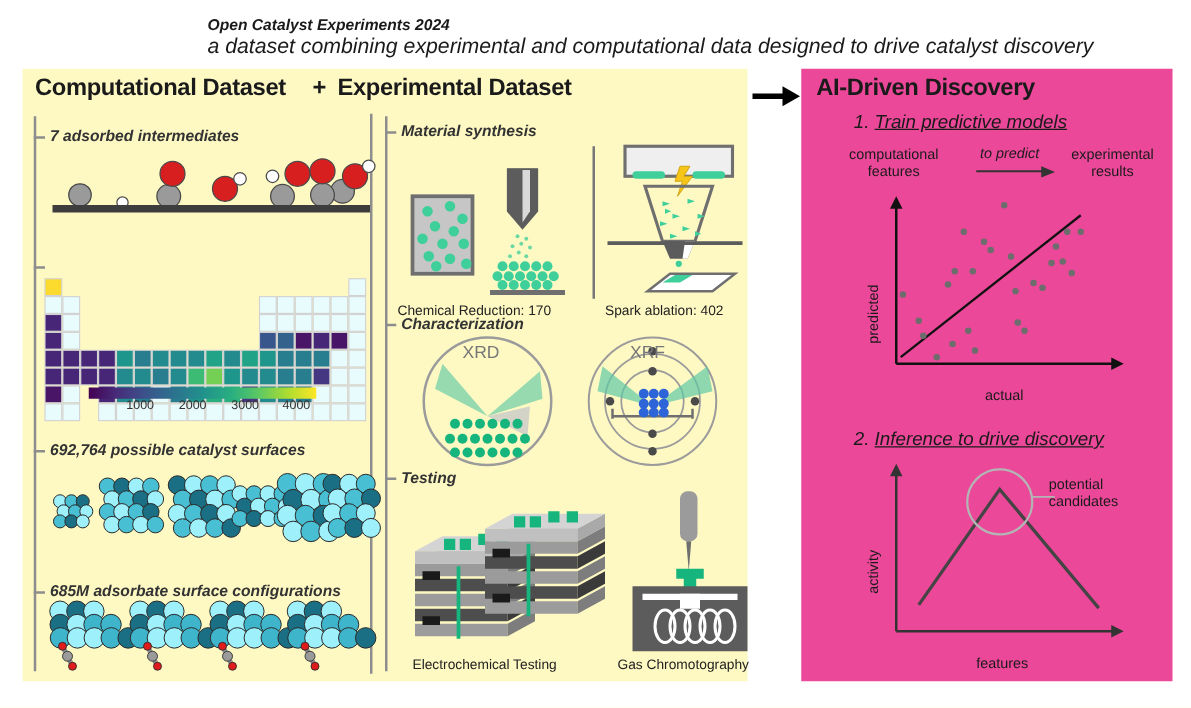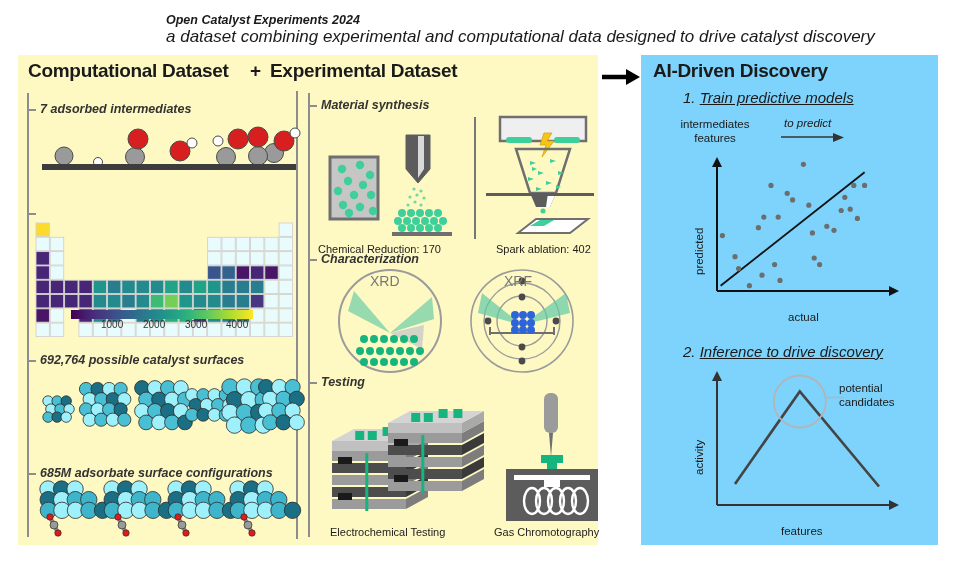--- a/index.html
+++ b/index.html
@@ -9,21 +9,21 @@
   
   #header { position:absolute; left:18px; top:8px; width:920px; height:46px; }
   #logo { position:absolute; left:0; top:2px; font-size:33px; font-weight:bold; letter-spacing:-0.5px; line-height:38px; }
   #sub-wrap { position:absolute; left:148px; top:4px; }
   #sub-line1 { font-size:12.5px; font-weight:bold; font-style:italic; line-height:16px; }
   #sub-line2 { font-size:17px; font-style:italic; line-height:17px; }
 
   
   .panel { position:absolute; top:55px; height:490px; }
   #panel-left  { left:18px;  width:580px; background:#fef9c3; }
-  #panel-right { left:641px; width:297px; background:#7dd3fc; }
+  #panel-right { left:641px; width:297px; background:#ec4899; }
 
   .panel-title { position:absolute; font-size:19px; font-weight:bold; letter-spacing:-0.3px; }
   #title-computational { left:10px;  top:5px; }
   #title-plus          { left:232px; top:5px; }
   #title-experimental  { left:252px; top:5px; }
   #title-ai            { left:12px;  top:5px; }
 
   #arrow-wrap { position:absolute; left:602px; top:65px; width:38px; height:24px; }
 
   .divider-v { position:absolute; background:#8d8d8d; width:1.6px; }
@@ -468,21 +468,21 @@
         <path d="M46 52 l5 2 l-5 2 z"></path>
       </g>
       <path d="M44 78 h26 l-6 14 h-14 z" fill="#5c5c5c"></path>
       <path d="M62 78 h8 l-6 14 h-4 z" fill="#ffffff"></path>
       <rect x="0" y="78" width="108" height="3" fill="#5c5c5c"></rect>
       <circle cx="57" cy="96" r="2.5" fill="#3ecf9a"></circle>
       <path d="M32 118 l18 -14 h52 l-18 14 z" fill="#ffffff" stroke="#6f6f6f" stroke-width="2"></path>
       <path d="M44 111 l10 -6 h14 l-10 6 z" fill="#3ecf9a"></path>
     </svg>
   </div>
-  <div class="cap" style="left:478px; top:188px;">Spark ablation: 402</div>
+  <div class="cap" style="left:466px; top:188px;">Spark ablation: 402</div>
 
   <div class="abs" style="left:318px; top:212px;">
     <svg width="108" height="108" viewBox="0 0 108 108">
       <circle cx="54" cy="54" r="51" fill="none" stroke="#9b9b9b" stroke-width="2"></circle>
       <path d="M54 66 L18 24 L12 44 Z" fill="#5fc9a5" opacity="0.65"></path>
       <path d="M54 66 L96 30 L98 52 Z" fill="#5fc9a5" opacity="0.65"></path>
       <path d="M54 66 L88 58 L86 82 Z" fill="#c9c9c9" opacity="0.8"></path>
       <g fill="#16b57e">
         <circle cx="28" cy="72" r="4"></circle>
           <circle cx="38" cy="72" r="4"></circle>
@@ -612,29 +612,33 @@
 
 <div class="panel" id="panel-right">
   <div class="panel-title" id="title-ai">AI-Driven Discovery</div>
 
   <div class="step-head" style="left:42px; top:34px;">
     <span>1.</span>
     <u>Train predictive models</u>
   </div>
 
   <div class="flow-lbl" style="left:28px; top:62px; width:92px;">
-    <div>intermediates</div>
+    <div>computational</div>
     <div>features</div>
   </div>
   <div class="topredict" style="left:143px; top:62px;">to predict</div>
   <div class="abs" style="left:140px; top:78px;">
     <svg width="64" height="10" viewBox="0 0 64 10">
       <path d="M0 4 H54" stroke="#333" stroke-width="1.6" fill="none"></path>
       <path d="M52 0 L63 4.5 L52 9 Z" fill="#333"></path>
     </svg>
+  </div>
+  <div class="flow-lbl" style="left:204px; top:62px; width:90px;">
+    <div>experimental</div>
+    <div>results</div>
   </div>
 
   <div class="abs" style="left:58px; top:98px;">
     <svg id="scatter" width="210" height="160" viewBox="0 0 210 160">
         <path d="M18 138 H192" stroke="#111" stroke-width="2" fill="none"></path>
         <path d="M190 133 L200 138 L190 143 Z" fill="#111"></path>
         <path d="M18 138 V12" stroke="#111" stroke-width="2" fill="none"></path>
         <path d="M13 14 L18 4 L23 14 Z" fill="#111"></path>
         <line x1="21.6" y1="132.72" x2="165.6" y2="19.200000000000003" stroke="#111" stroke-width="1.8"></line>
         <circle cx="23.4" cy="82.56" r="2.6" fill="#6d6d6d"></circle>

